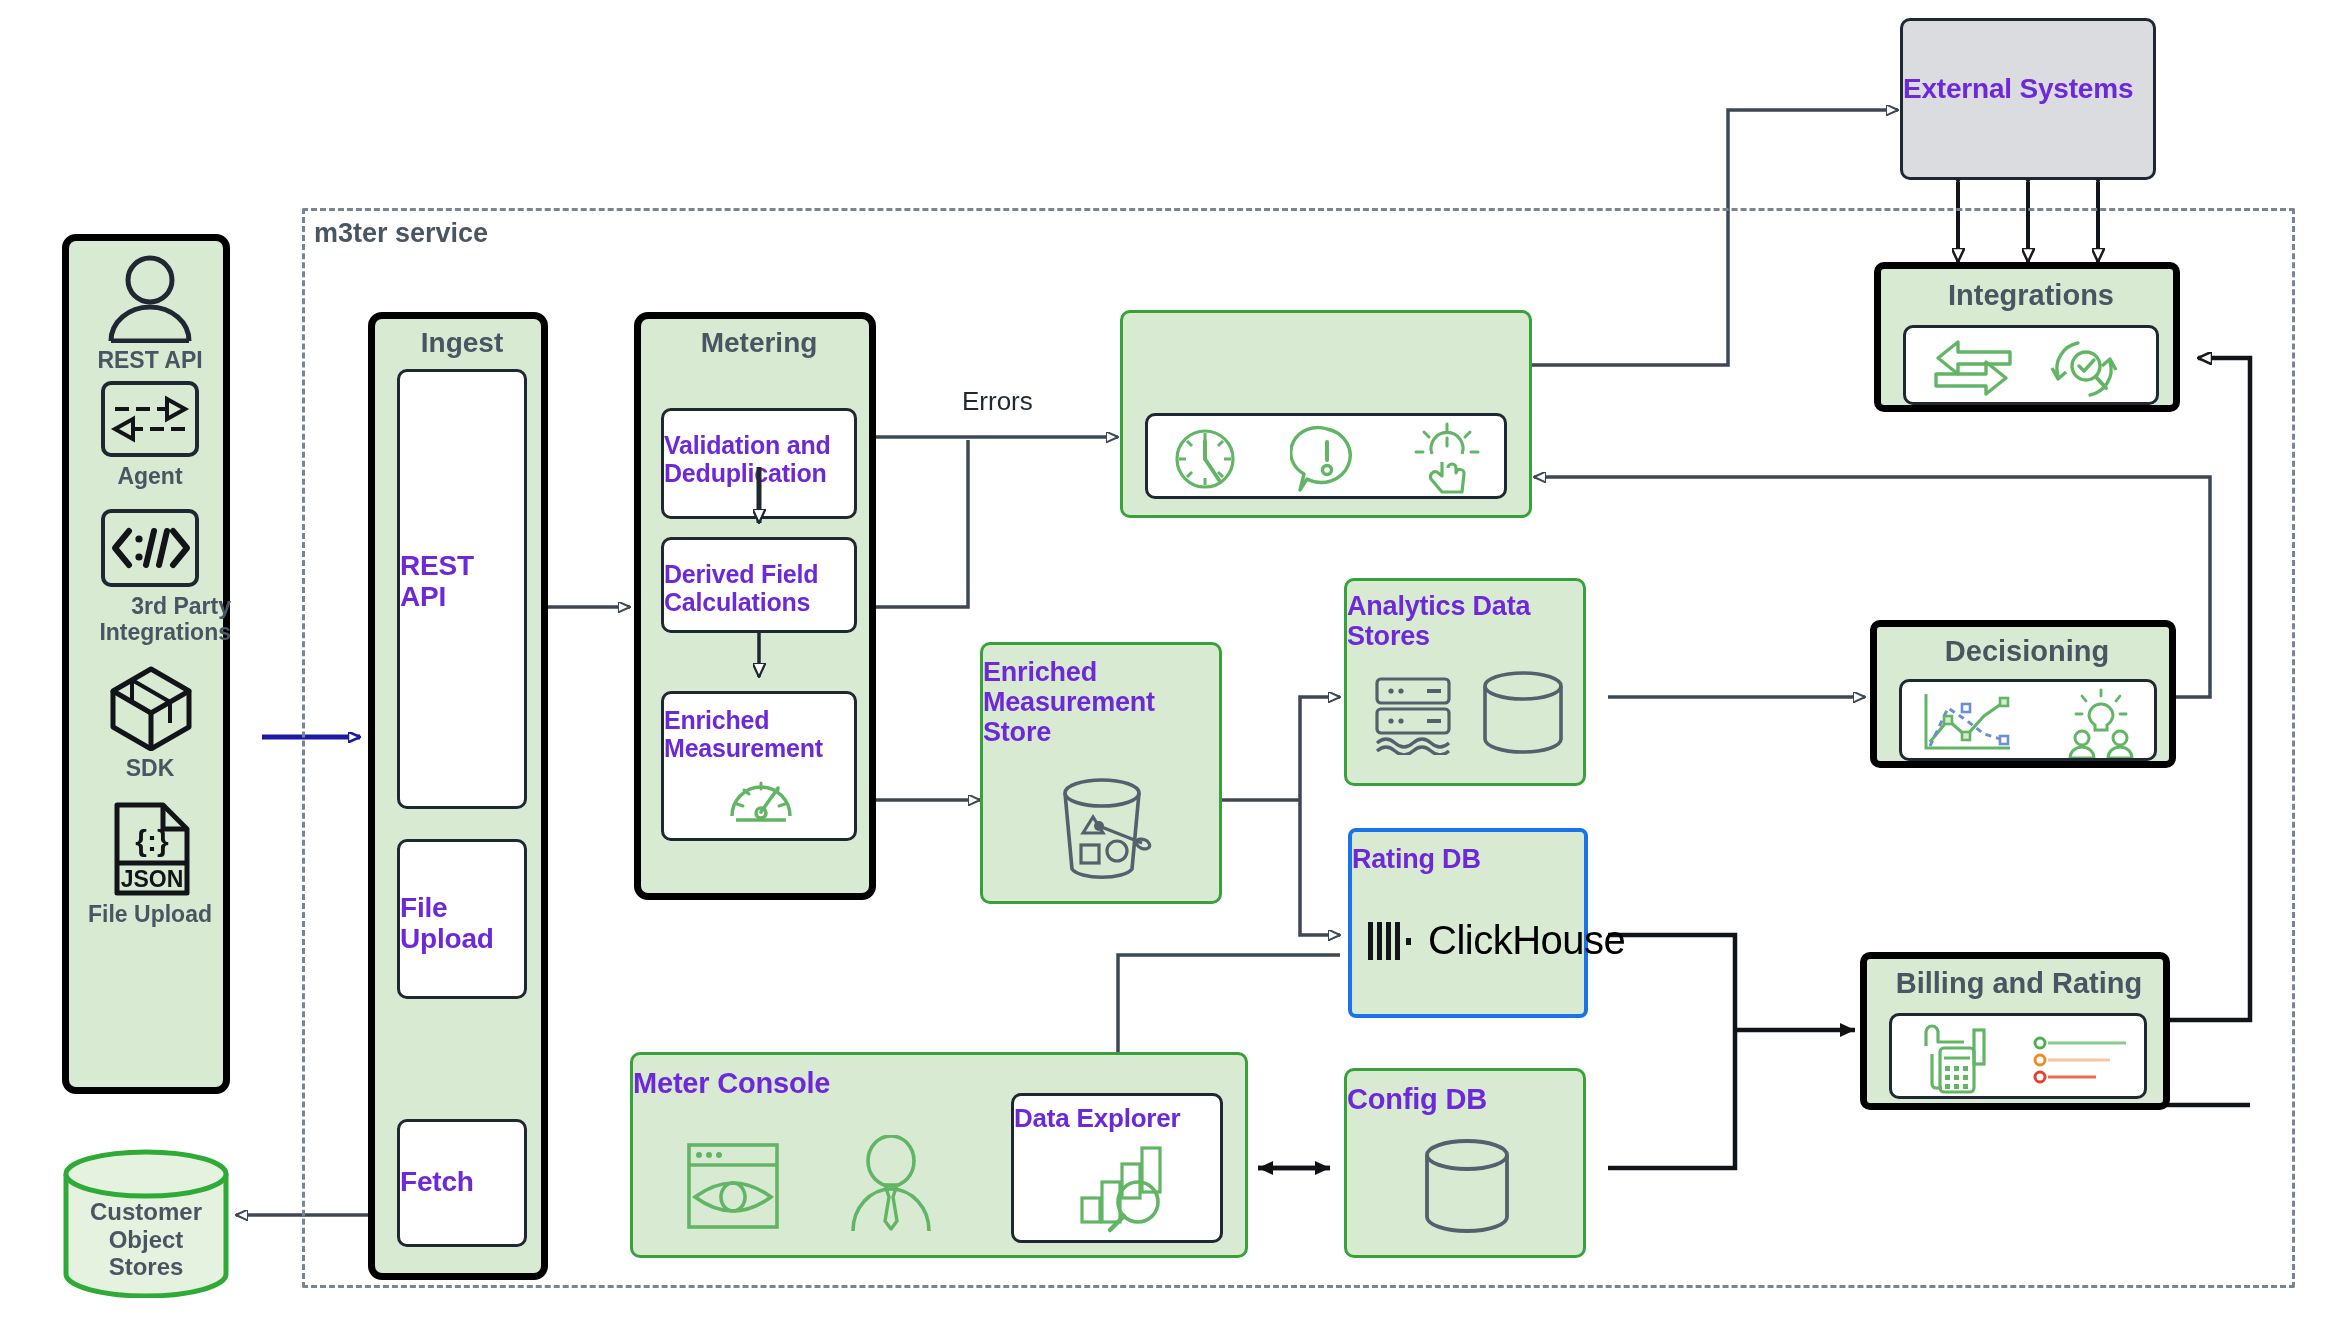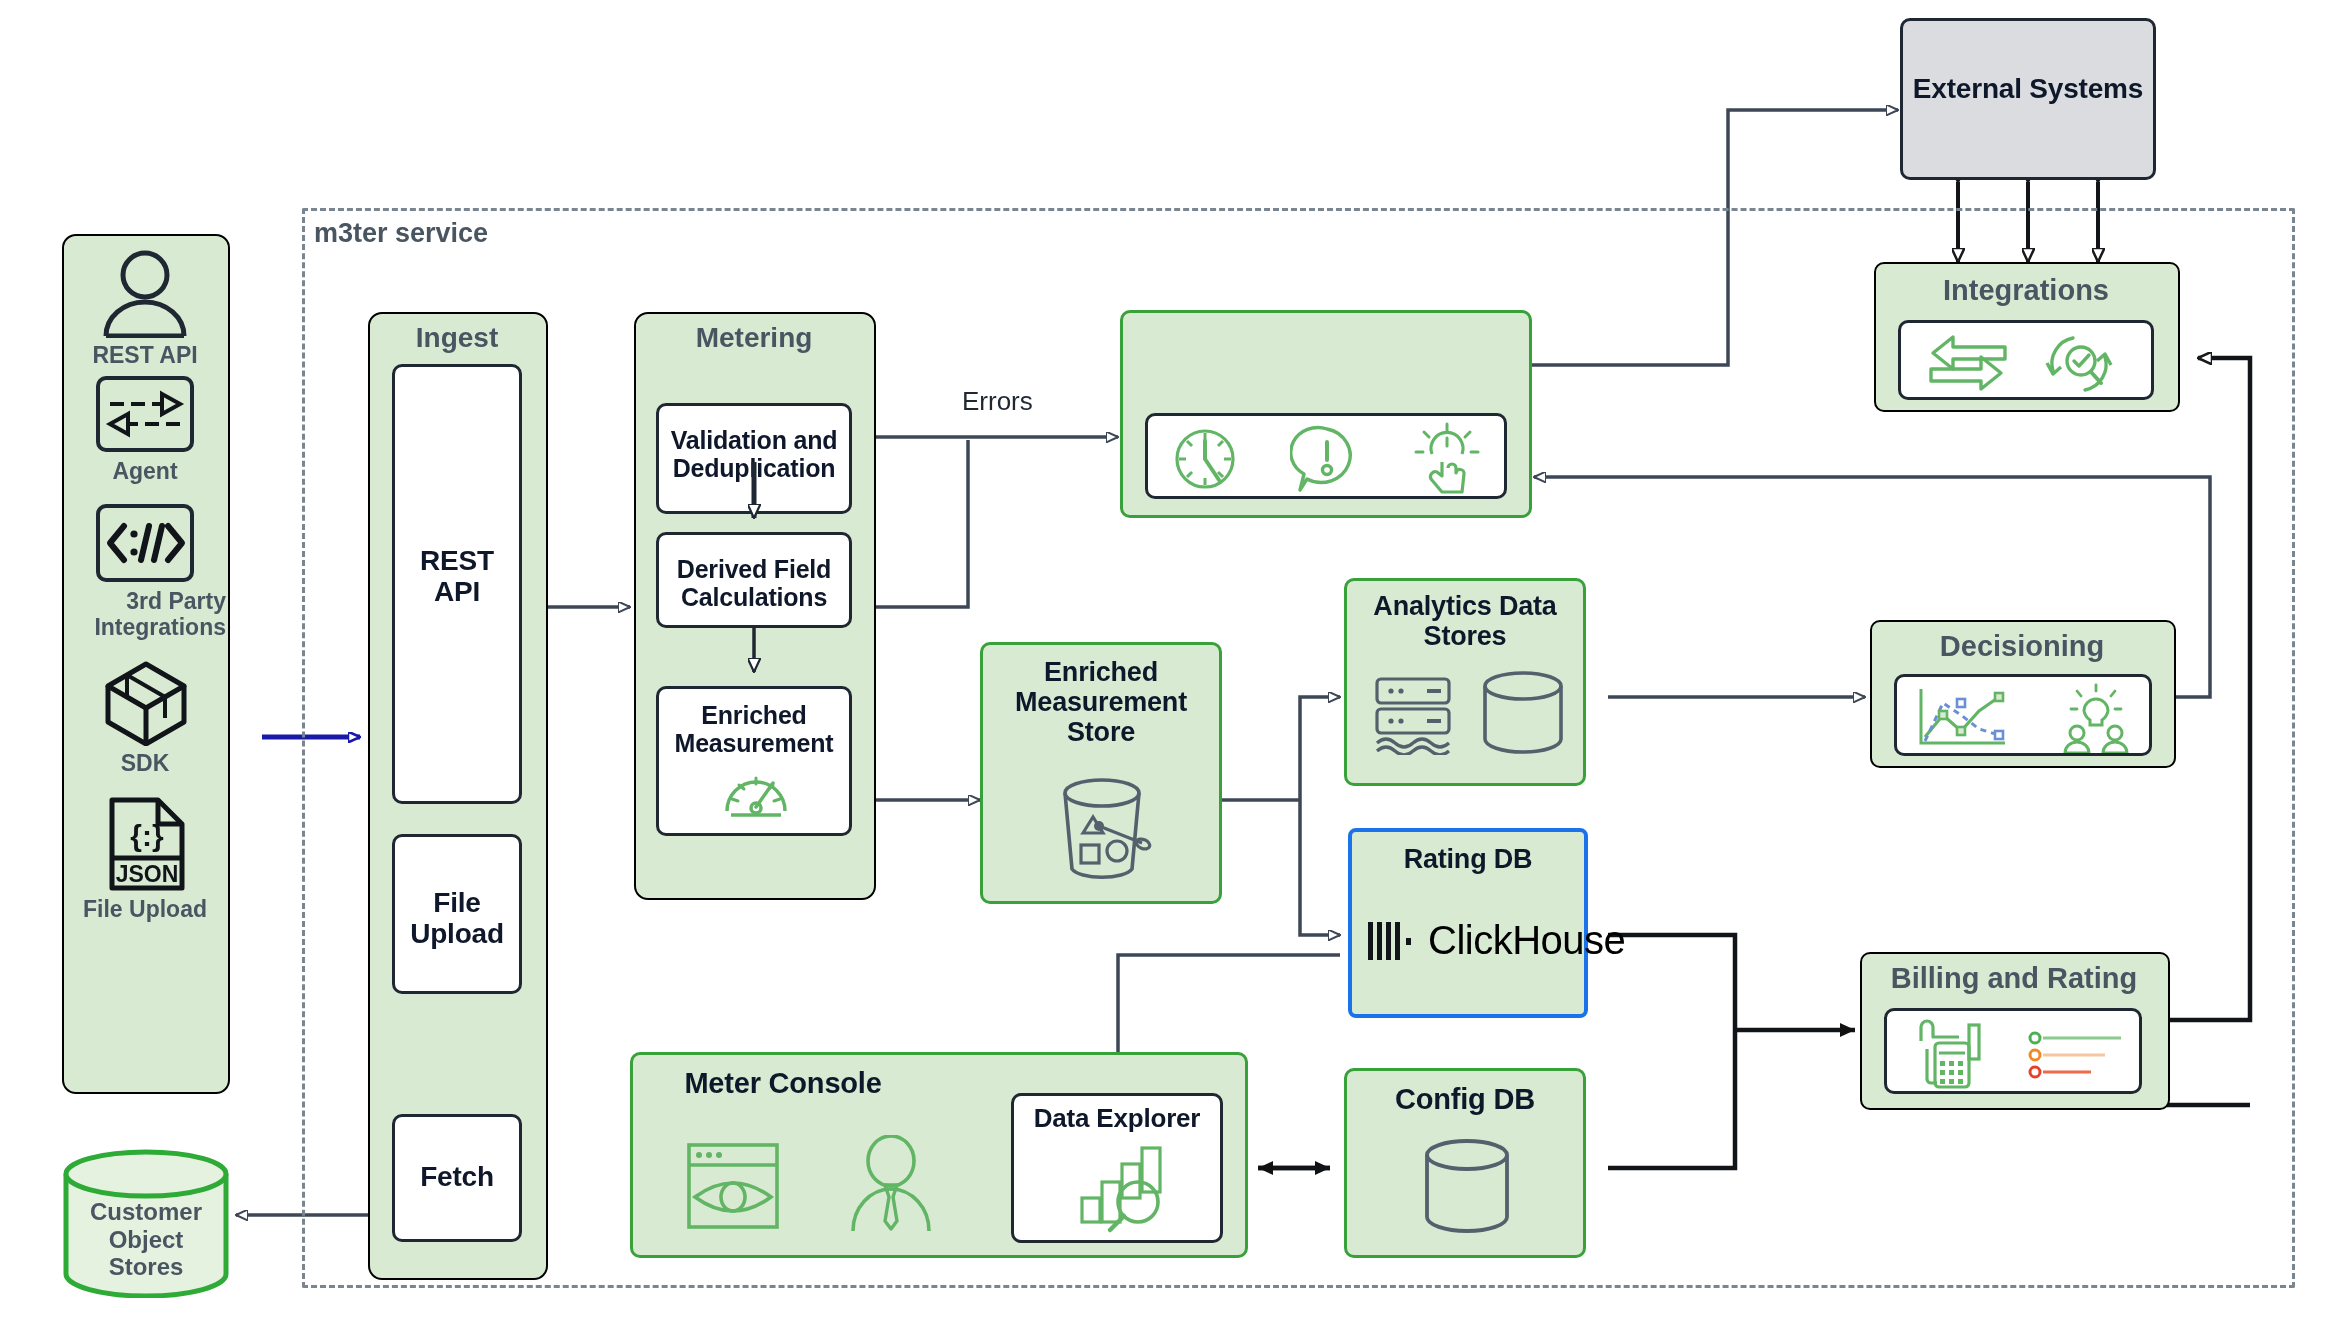--- a/index.html
+++ b/index.html
@@ -4,21 +4,21 @@
 <style>
   html,body{margin:0;padding:0;background:#ffffff;}
   body{font-family:"Liberation Sans", sans-serif;}
   #canvas{position:relative;width:2340px;height:1344px;background:#fff;overflow:hidden;}
 
   .abs{position:absolute;box-sizing:border-box;}
 
   
   .grp{
     background:#d9ead3;
-    border:2px solid #000000;
+    border:7px solid #000000;
     border-radius:10px;
   }
   .grp-green{
     background:#d9ead3;
     border:3px solid #38a13a;
     border-radius:10px;
   }
   .grp-blue{
     background:#d9ead3;
     border:4px solid #1a73e8;
@@ -34,23 +34,23 @@
     border:3px solid #1f2733;
     border-radius:10px;
   }
   .inner-white{
     background:#ffffff;
     border:3px solid #1f2733;
     border-radius:10px;
   }
 
   .ttl{
-    text-align:center;
+    text-align:left;
     font-weight:bold;
-    color:#0f172a;
+    color:#6d28d9;
     line-height:1.12;
     letter-spacing:-0.2px;
   }
   .ttl-grey{
     text-align:center;
     font-weight:bold;
     color:#4a5562;
     line-height:1.12;
   }
   .lbl{

